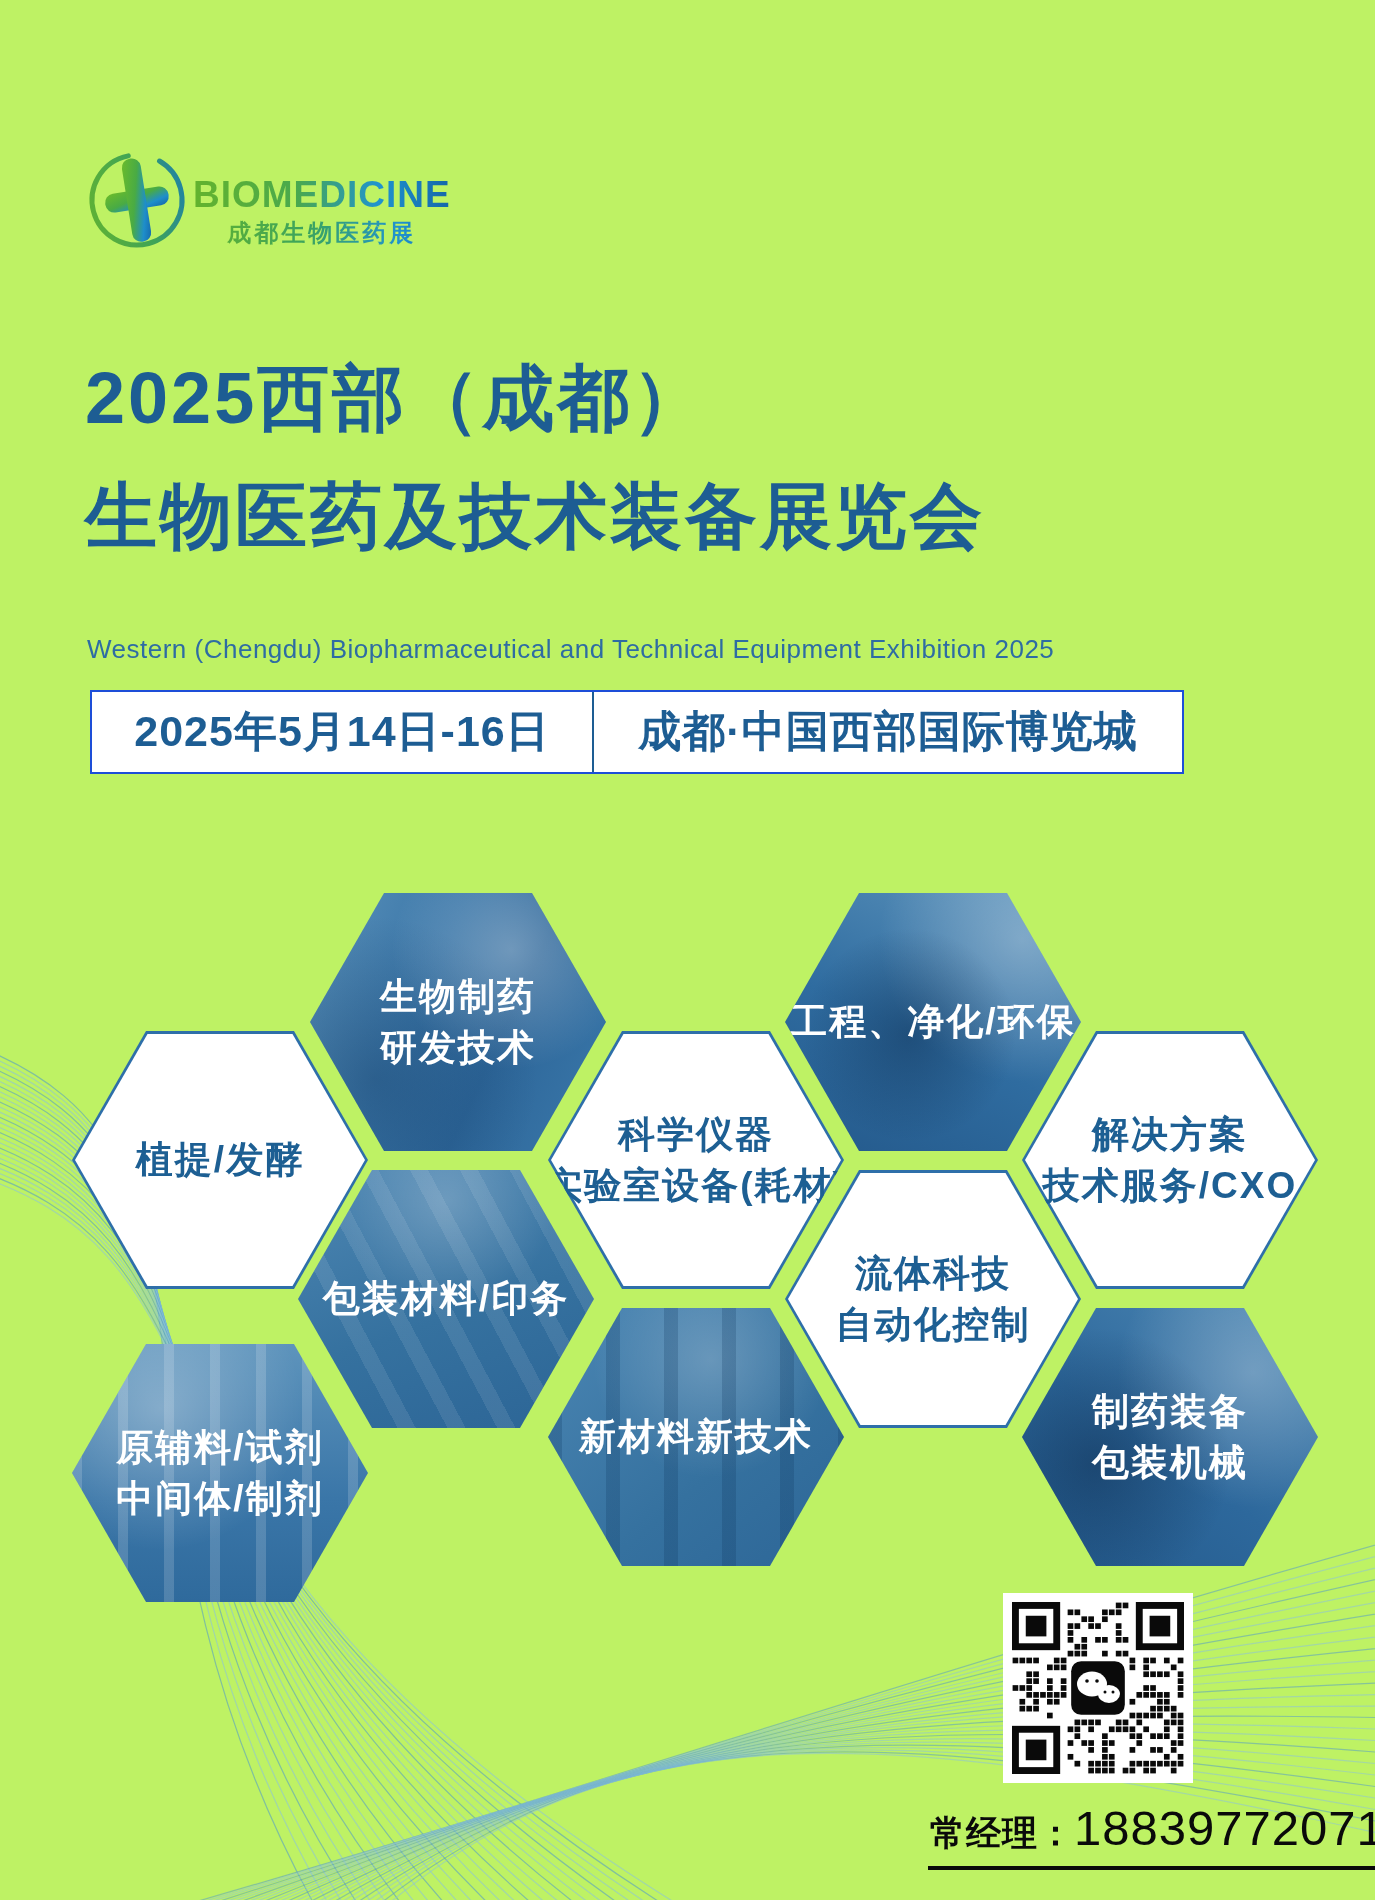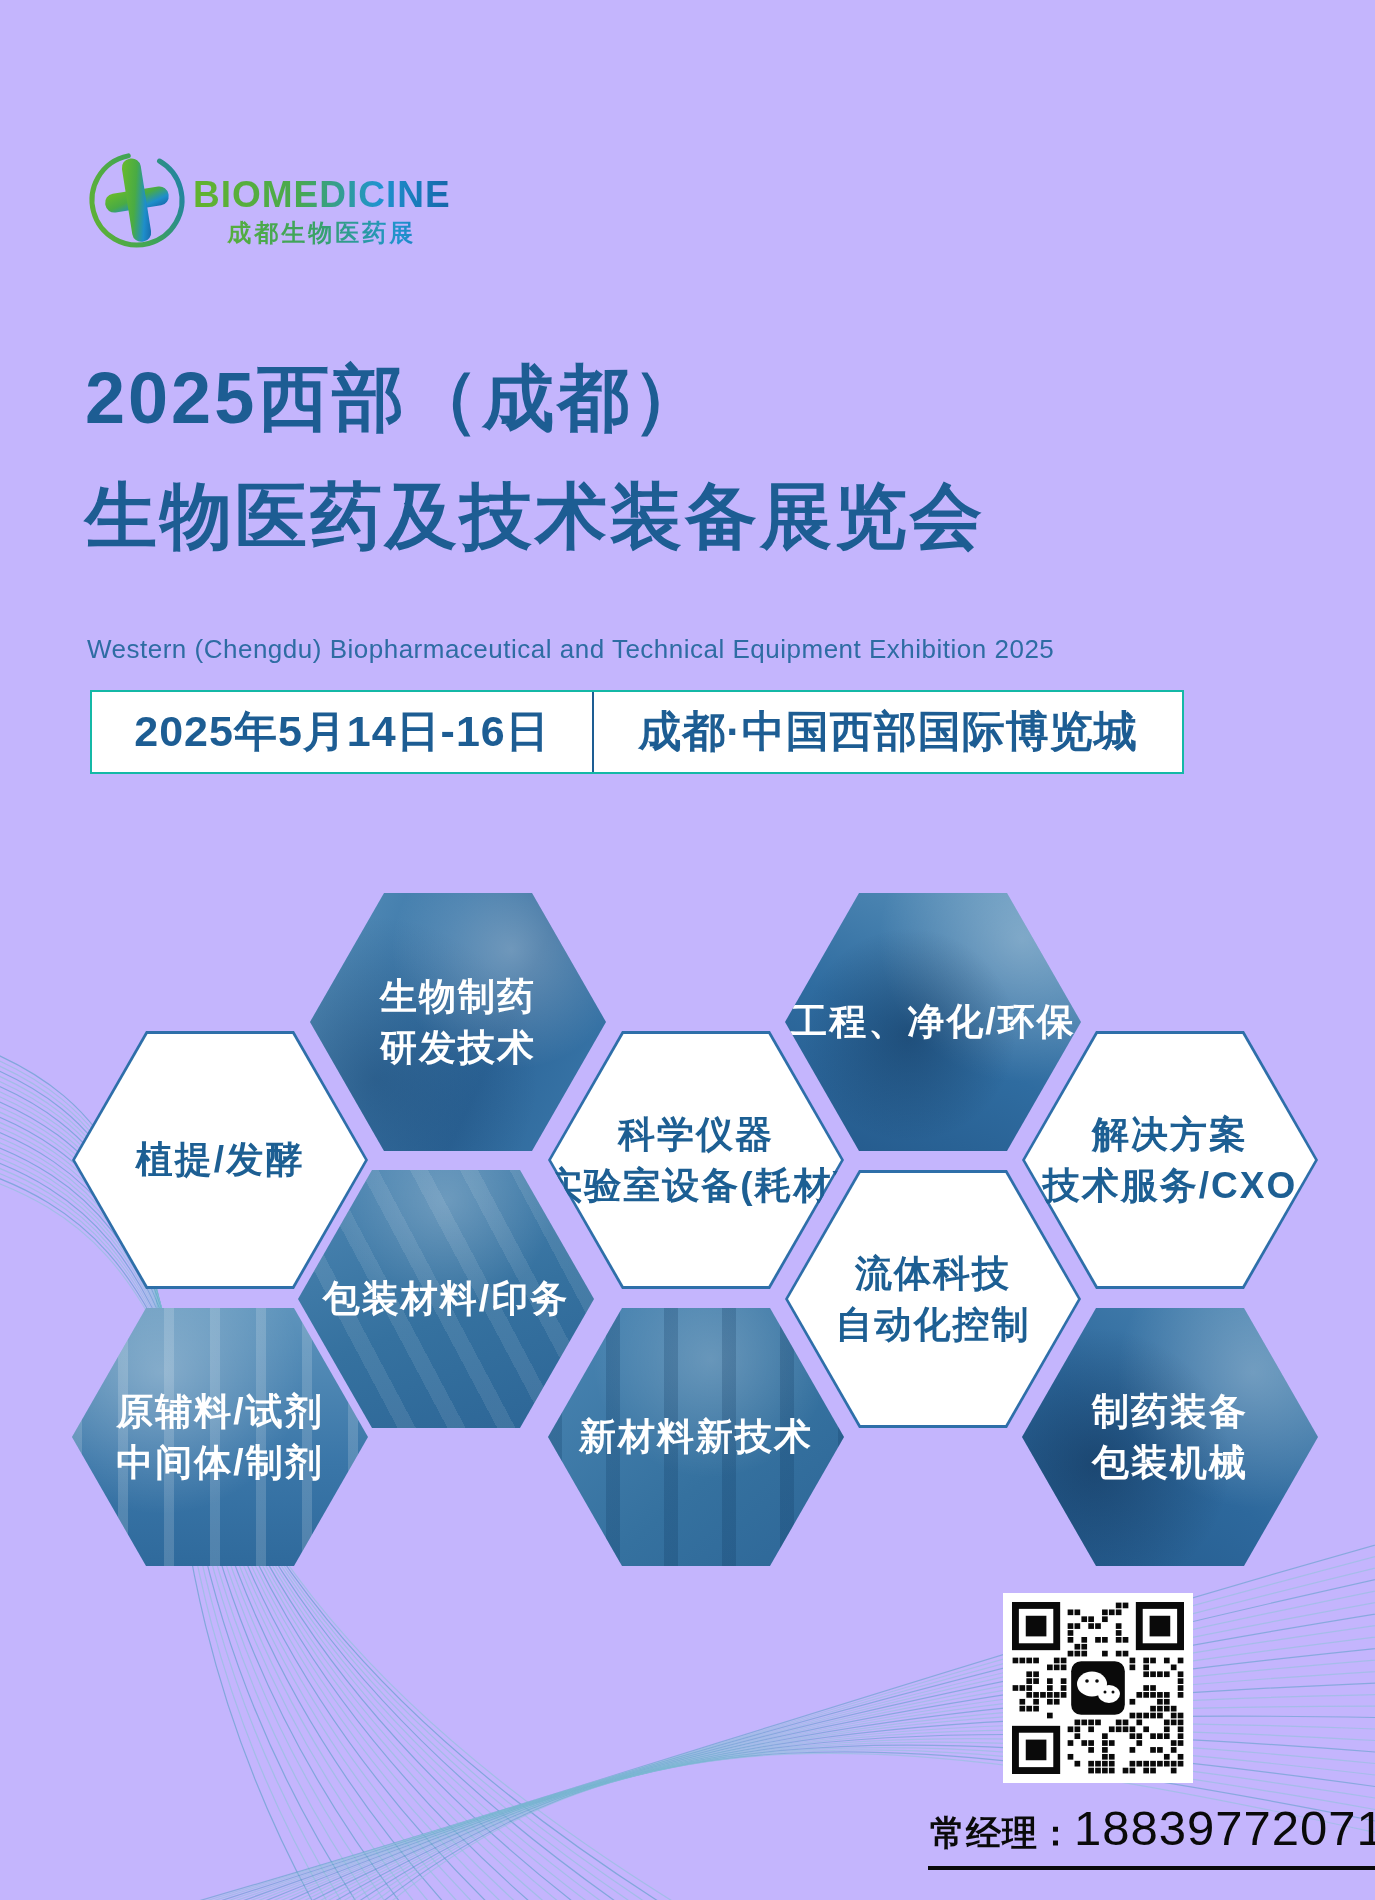--- a/index.html
+++ b/index.html
@@ -1,16 +1,16 @@
 <!DOCTYPE html>
 <html><head>
 <meta charset="utf-8">
 <style>
   html,body{margin:0;padding:0;background:#fff;}
-  .poster{position:relative;width:1375px;height:1900px;background:#c4b5fd;overflow:hidden;
+  .poster{position:relative;width:1375px;height:1900px;background:#bef264;overflow:hidden;
           font-family:"Liberation Sans",sans-serif;}
 
   
   #waves{position:absolute;left:0;top:0;z-index:1;}
 
   
   .logo{position:absolute;left:85px;top:140px;z-index:5;width:420px;height:115px;}
   .logo-mark{position:absolute;left:0;top:8px;}
   .logo-text{position:absolute;left:108px;top:36px;}
   .brand-en{font-size:37px;font-weight:800;letter-spacing:1px;line-height:1;
@@ -23,21 +23,21 @@
   
   .title-line{position:absolute;left:85px;color:#1d5d93;font-weight:900;font-size:72px;
               letter-spacing:3px;line-height:1;z-index:5;white-space:nowrap;}
   .title-1{top:362px;}
   .title-2{top:480px;}
   .subtitle-en{position:absolute;left:87px;top:634px;font-size:26px;color:#2e6ca3;
                letter-spacing:.5px;z-index:5;white-space:nowrap;font-weight:400;}
 
   
   .event-box{position:absolute;left:90px;top:690px;width:1090px;height:80px;z-index:5;
-             border:2px solid #14b8a6;display:flex;align-items:stretch;background:#fff;}
+             border:2px solid #1d4ed8;display:flex;align-items:stretch;background:#fff;}
   .event-cell{display:flex;align-items:center;justify-content:center;
               color:#1d5d93;font-weight:800;font-size:43px;letter-spacing:1px;white-space:nowrap;}
   .event-date{width:500px;}
   .event-divider{width:2px;background:#1d5d93;}
   .event-venue{flex:1;}
 
   
   .hex{position:absolute;width:296px;height:258px;z-index:4;
        clip-path:polygon(25% 0%,75% 0%,100% 50%,75% 100%,25% 100%,0% 50%);}
   .hex-inner{position:absolute;inset:3px;background:#ffffff;
@@ -58,21 +58,21 @@
       radial-gradient(circle at 42% 55%,rgba(6,32,64,.38),rgba(6,32,64,0) 48%),
       radial-gradient(circle at 80% 18%,rgba(255,255,255,.28),rgba(255,255,255,0) 45%),
       linear-gradient(205deg,#5e95bd 0%,#2f6ca0 55%,#24598b 100%);}
   .photo-c{background:
       repeating-linear-gradient(62deg,rgba(255,255,255,.09) 0 16px,rgba(255,255,255,0) 16px 44px),
       radial-gradient(circle at 50% 12%,rgba(255,255,255,.22),rgba(255,255,255,0) 40%),
       linear-gradient(160deg,#4e87b3 0%,#35719f 55%,#2c6596 100%);}
   .photo-d{background:
       repeating-linear-gradient(90deg,rgba(255,255,255,.16) 0 10px,rgba(255,255,255,0) 10px 46px),
       radial-gradient(circle at 30% 25%,rgba(255,255,255,.30),rgba(255,255,255,0) 50%),
-      linear-gradient(180deg,#5e94bc 0%,#3a76a8 60%,#2f6a9c 100%);}
+      linear-gradient(180deg,#5e94bc 0%,#3a76a8 60%,#2f6a9c 100%); margin-top: 36px;}
   .photo-e{background:
       repeating-linear-gradient(90deg,rgba(10,50,90,.22) 0 14px,rgba(10,50,90,0) 14px 58px),
       radial-gradient(circle at 55% 20%,rgba(255,255,255,.22),rgba(255,255,255,0) 45%),
       linear-gradient(140deg,#4b86b3 0%,#35719f 60%,#2d6697 100%);}
   .photo-f{background:
       radial-gradient(circle at 25% 60%,rgba(5,28,58,.40),rgba(5,28,58,0) 50%),
       radial-gradient(circle at 78% 25%,rgba(255,255,255,.26),rgba(255,255,255,0) 45%),
       linear-gradient(215deg,#4e88b4 0%,#2d689c 55%,#245a8c 100%);}
 
   

